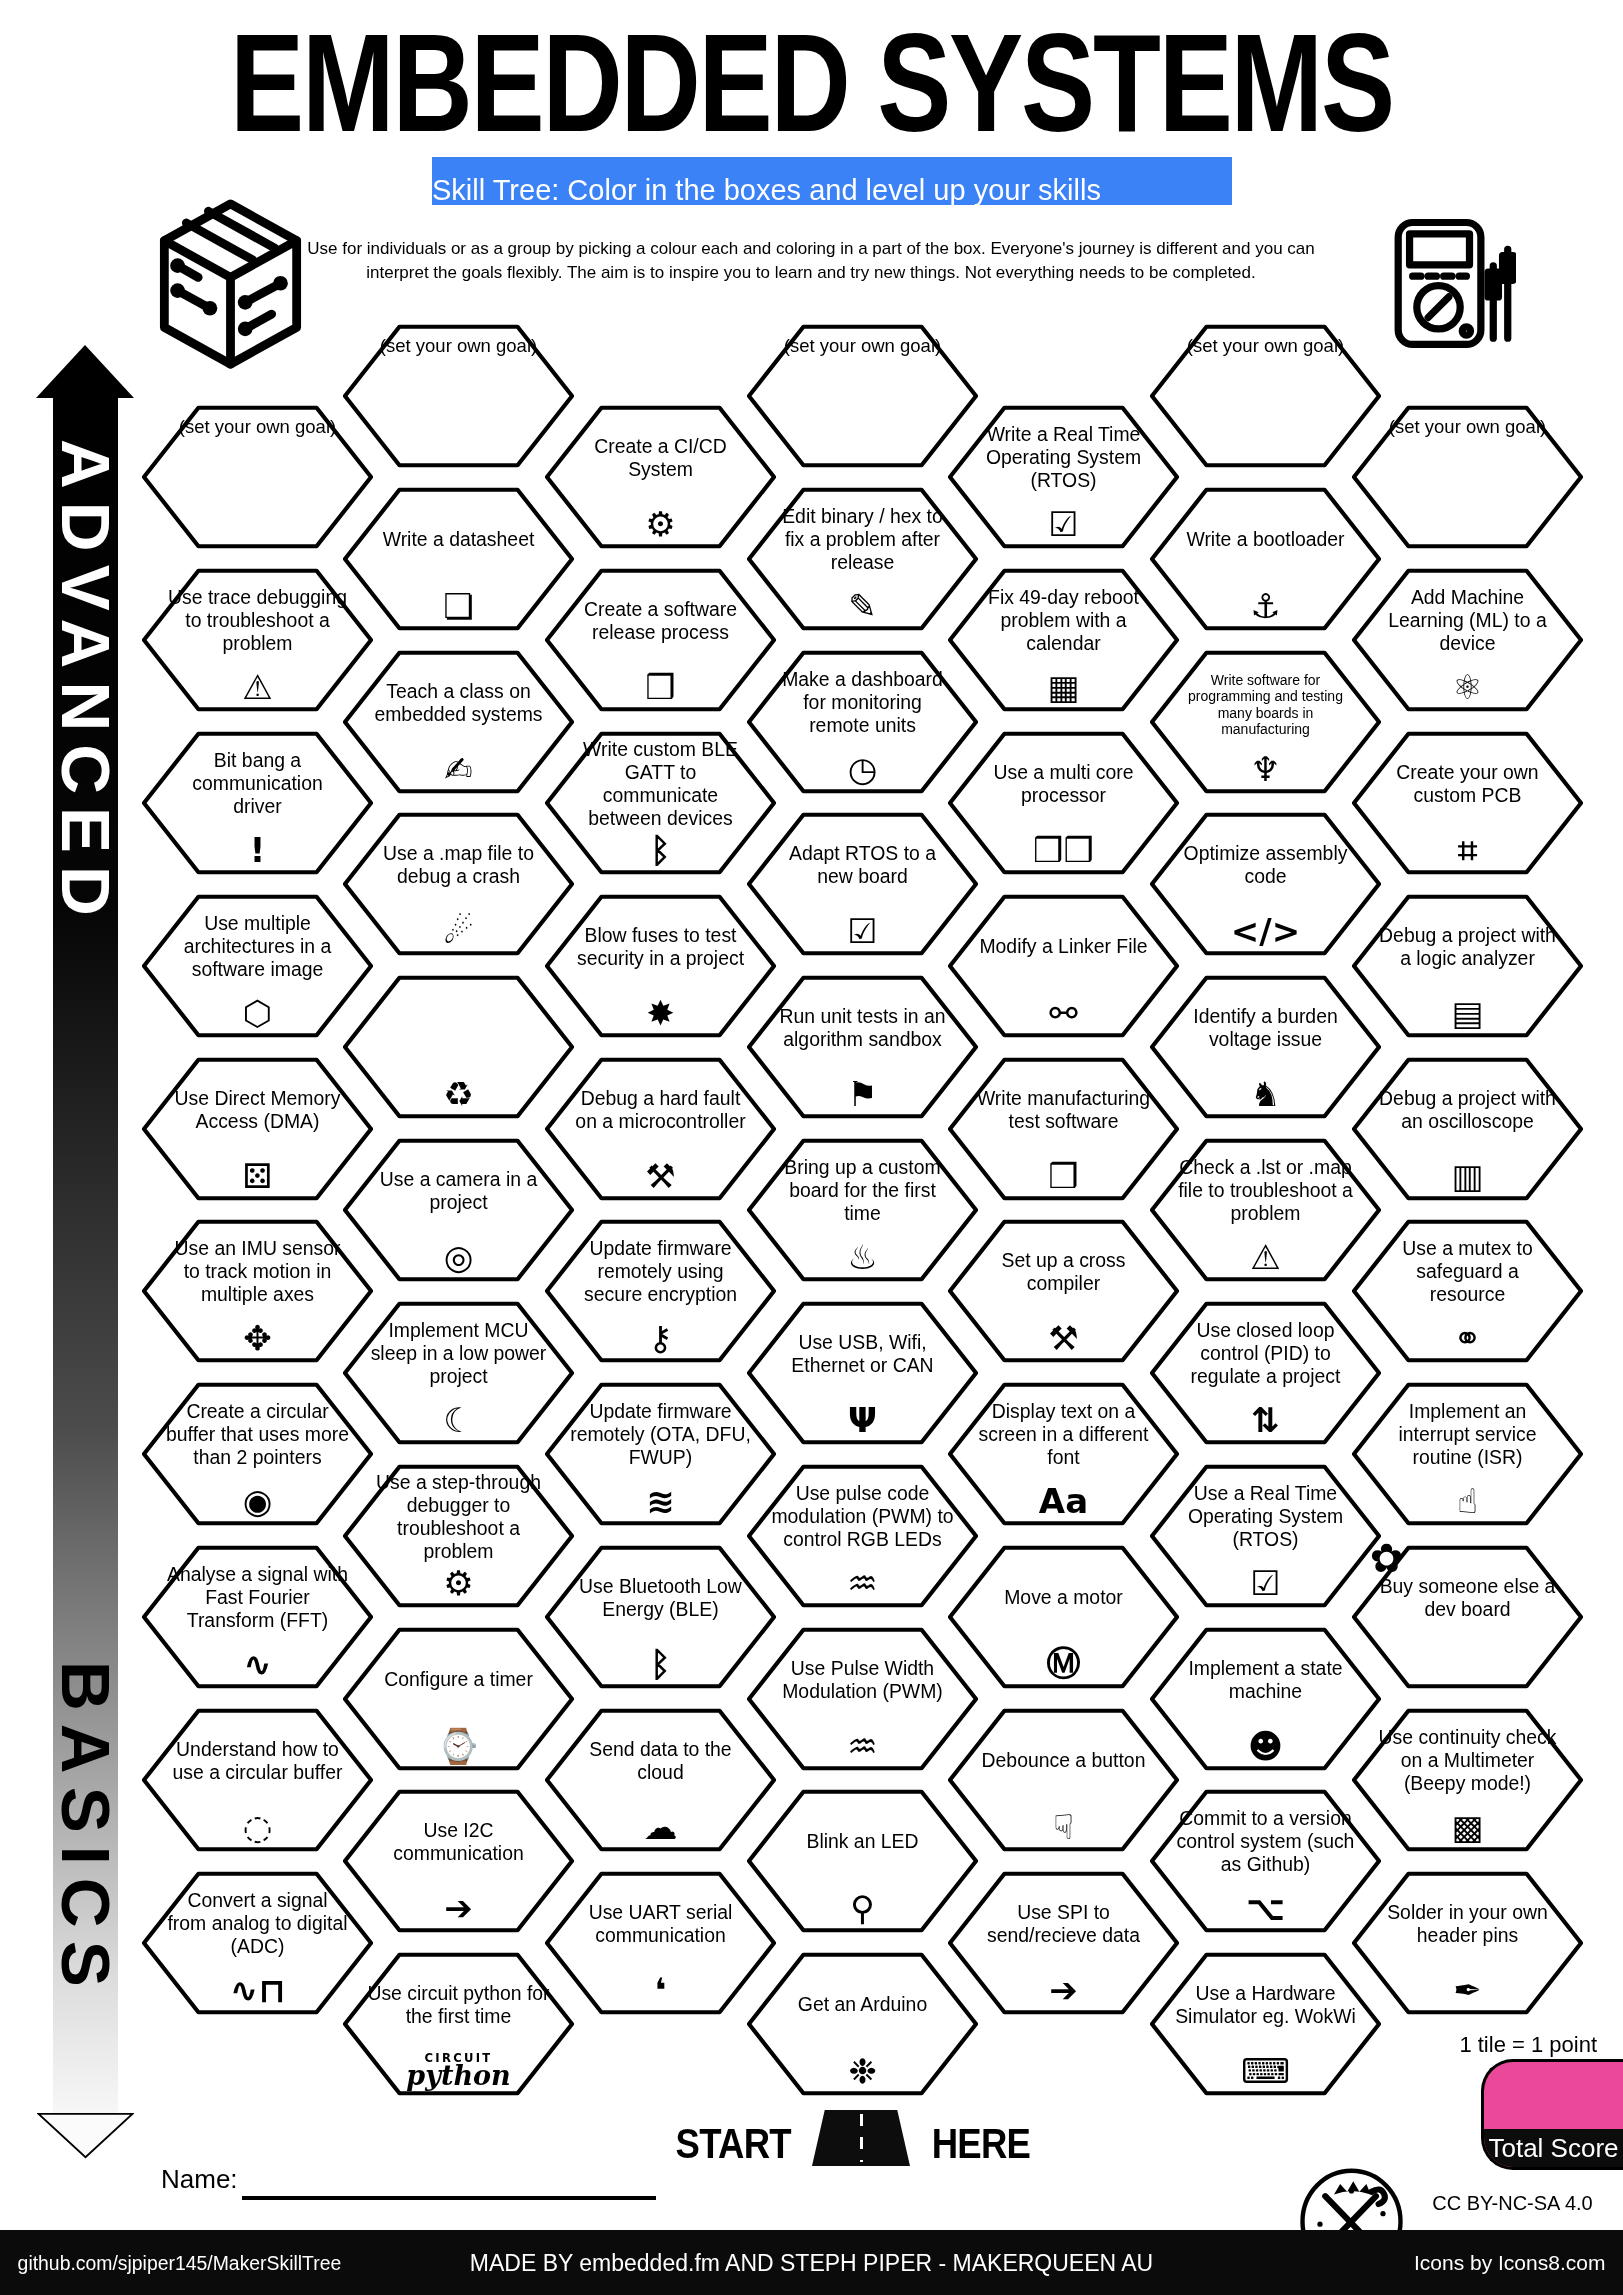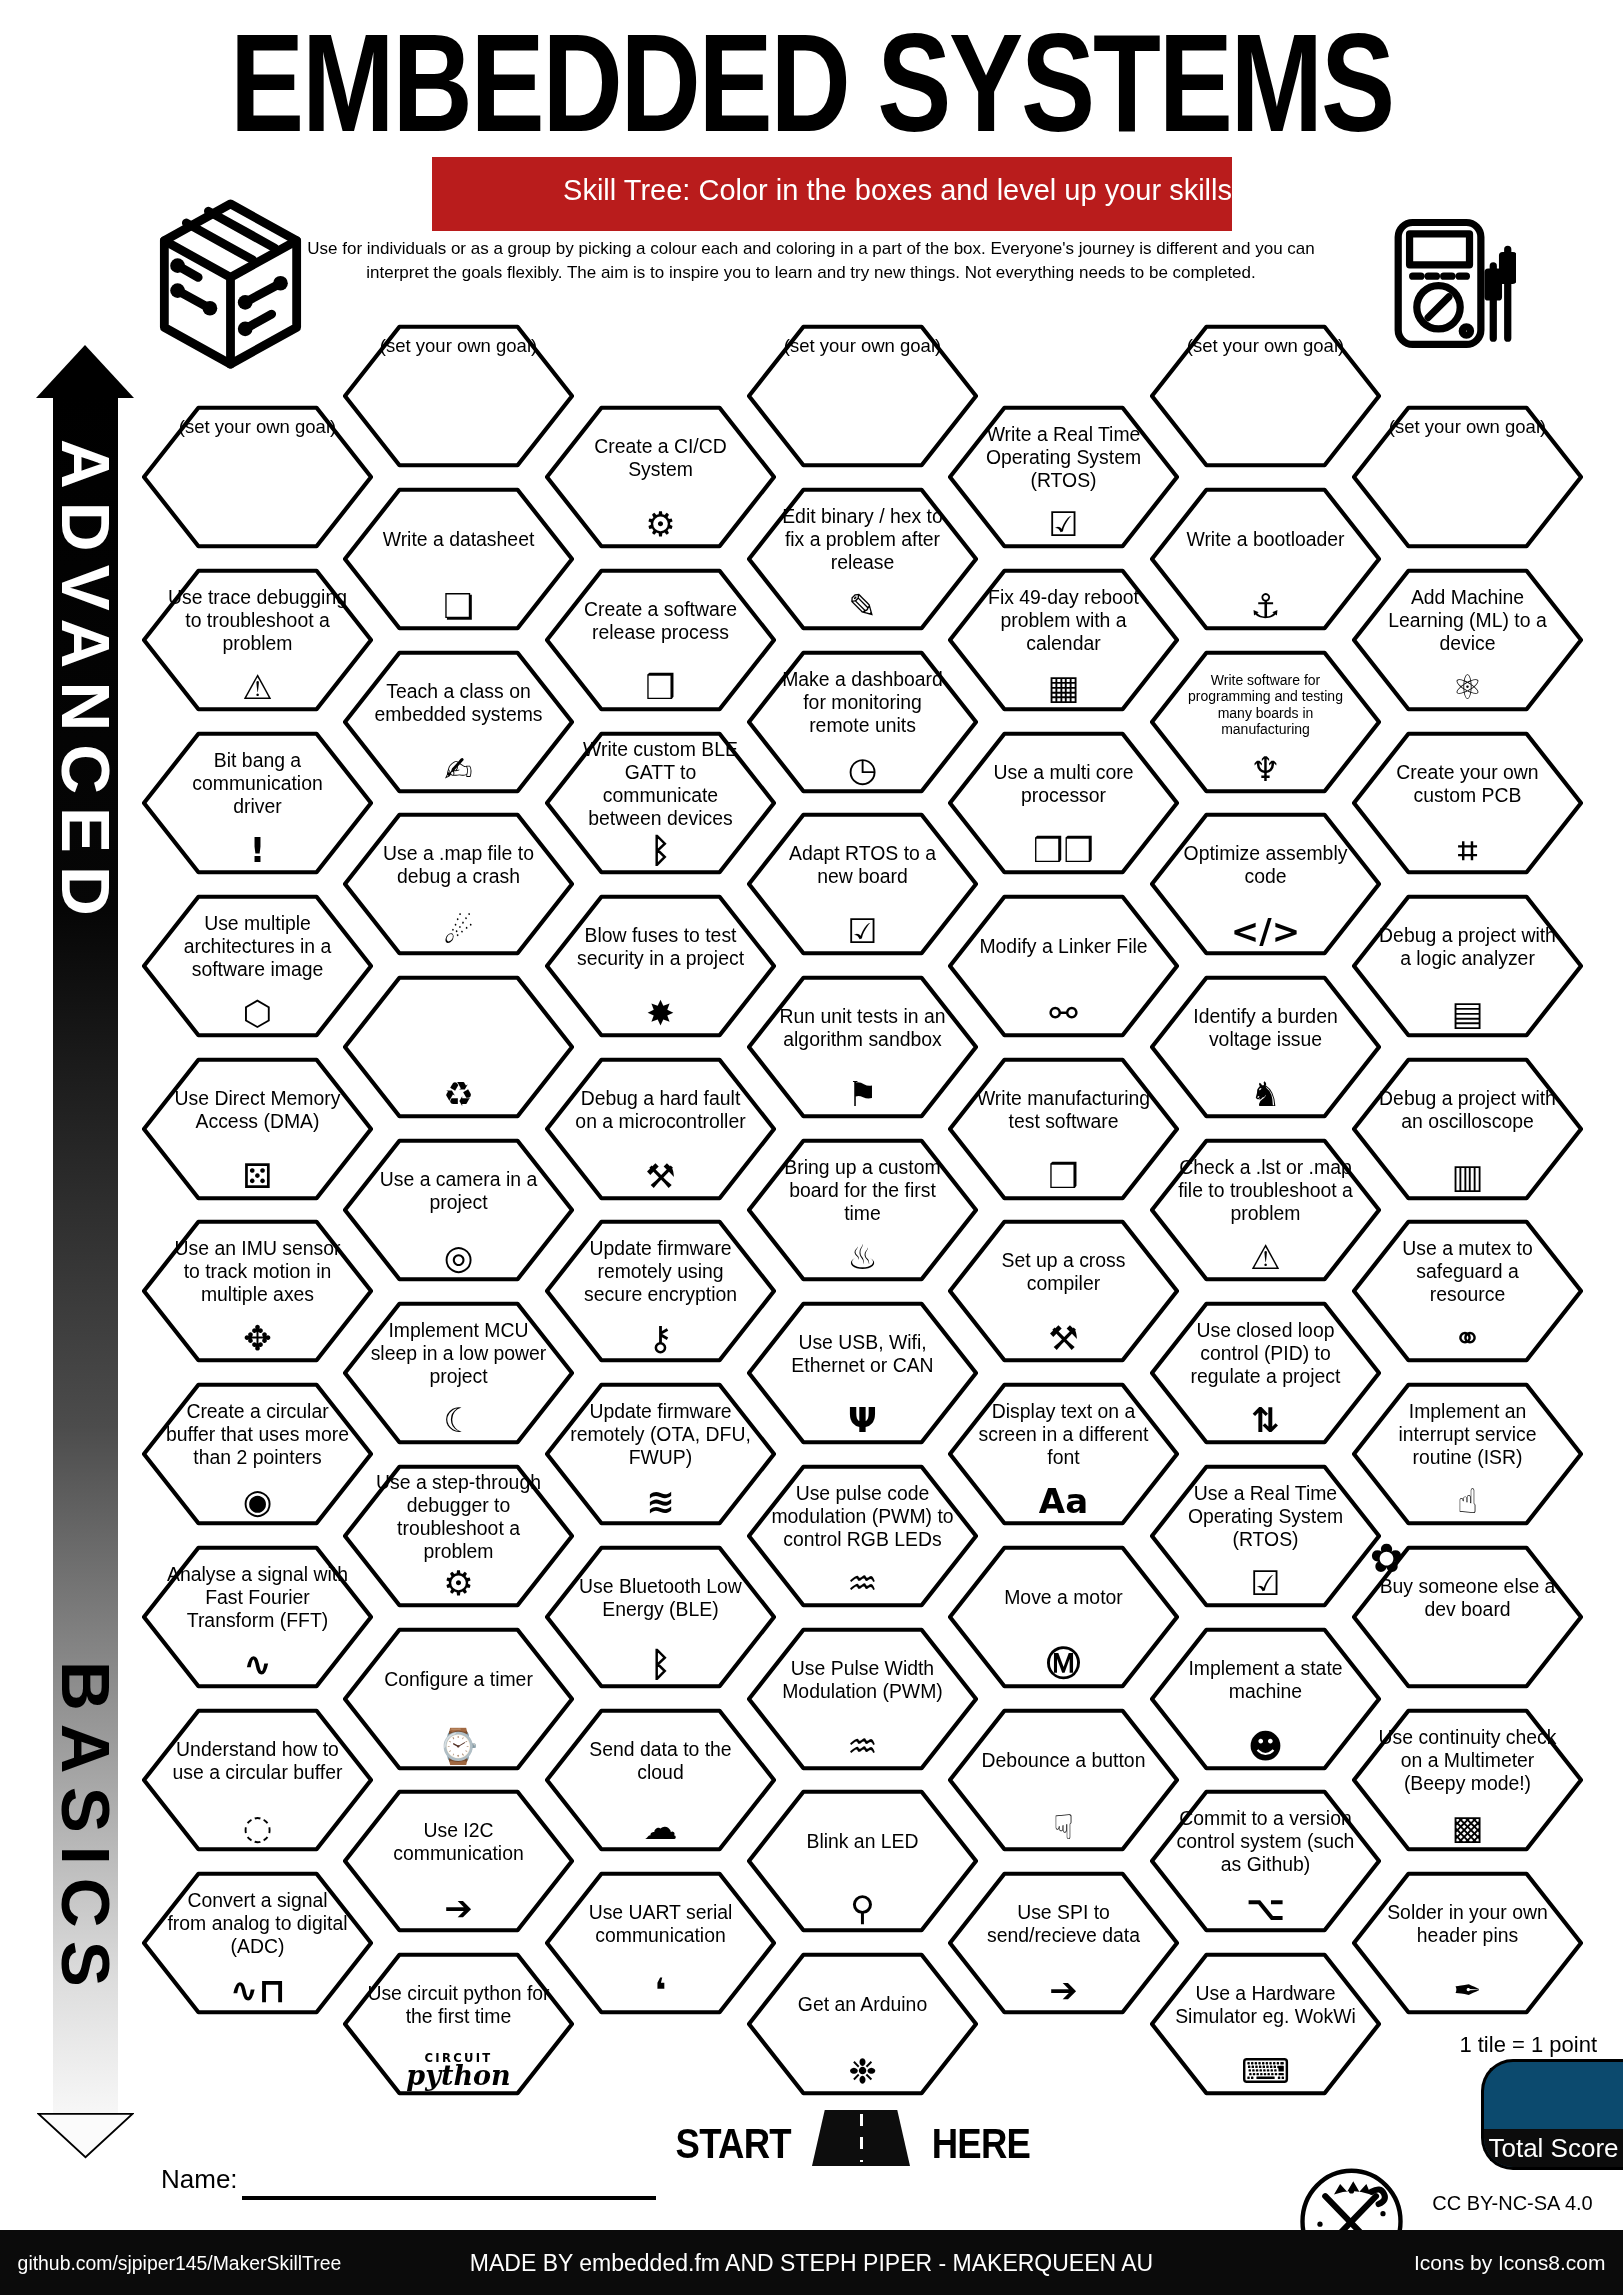--- a/index.html
+++ b/index.html
@@ -2,22 +2,22 @@
 <html style="font-size:7.4px"><head>
 <meta charset="utf-8">
 <style>
   html,body{margin:0;padding:0;}
   body{width:1623px;height:2295px;position:relative;overflow:hidden;background:#fff;
        font-family:"Liberation Sans",sans-serif;color:#000;}
   
   .title{position:absolute;left:0;width:1623px;top:13px;text-align:center;
          font-size:139px;font-weight:bold;letter-spacing:-2.8px;line-height:139px;
          transform:scaleX(.8);white-space:nowrap;}
-  .subtitle{position:absolute;left:432px;top:157px;width:800px;height:74px;background:#b91c1c;
-            color:#fff;font-size:29px;text-align:right;line-height:66px;}
+  .subtitle{position:absolute;left:432px;top:157px;width:800px;height:48px;background:#3b82f6;
+            color:#fff;font-size:29px;text-align:left;line-height:66px;}
   .intro{position:absolute;left:279px;top:237px;width:1064px;text-align:center;
          font-size:17px;line-height:24px;}
   .hdr-logo{position:absolute;}
   
   .arrow-head-top{position:absolute;left:36px;top:345px;width:0;height:0;
       border-left:49px solid transparent;border-right:49px solid transparent;
       border-bottom:53px solid #000;}
   .arrow-shaft{position:absolute;left:53px;top:396px;width:65px;height:1718px;
       background:linear-gradient(180deg,#000 0%,#060606 30%,#4c4c4c 60%,#9a9a9a 78%,#dcdcdc 92%,#f7f7f7 100%);}
   .arrow-head-bottom{position:absolute;left:37px;top:2113px;}
@@ -42,21 +42,21 @@
   .start-word{position:absolute;top:2119px;font-size:43px;font-weight:bold;letter-spacing:-0.9px;
       transform:scaleX(.85);}
   .road{position:absolute;left:812px;top:2110px;width:98px;height:56px;background:#0d0d0d;
       clip-path:polygon(13% 0,87% 0,100% 100%,0 100%);}
   .road .dash{position:absolute;left:50%;top:3.7px;bottom:3.7px;width:3.2px;margin-left:-1.4px;
       background:repeating-linear-gradient(180deg,#fff 0 12px,transparent 12px 23px);}
   .name-row{position:absolute;left:161px;top:2164px;font-size:26px;}
   .name-line{position:absolute;left:242px;top:2196px;width:414px;height:4.2px;background:#000;}
   .tile-note{position:absolute;right:26px;top:2032px;font-size:22px;}
   .score-box{position:absolute;left:1433px;right:0;top:2059px;height:105px;border:3.7px solid #000;
-      border-right:none;border-radius:32px 0 0 32px;overflow:hidden;background:#0c4a6e;margin-left:48px;}
+      border-right:none;border-radius:32px 0 0 32px;overflow:hidden;background:#ec4899;margin-left:48px;}
   .score-bar{position:absolute;left:0;right:0;bottom:0;height:38px;background:#0c0c0c;color:#fff;
       font-size:26px;text-align:center;line-height:38px;}
   .license{position:absolute;left:1406px;top:2192px;width:213px;text-align:center;font-size:20px;}
   .mq-logo{position:absolute;left:1299px;top:2168px;}
   .footer{position:absolute;left:0;right:0;top:2230px;height:66px;background:#0b0b0b;color:#fff;}
   .footer .l{position:absolute;left:17.6px;top:0;line-height:66px;font-size:19.4px;}
   .footer .c{position:absolute;left:0;right:0;top:0;text-align:center;line-height:66px;font-size:23px;}
   .footer .r{position:absolute;right:17.6px;top:0;line-height:66px;font-size:21px;}
 </style>
 </head>

